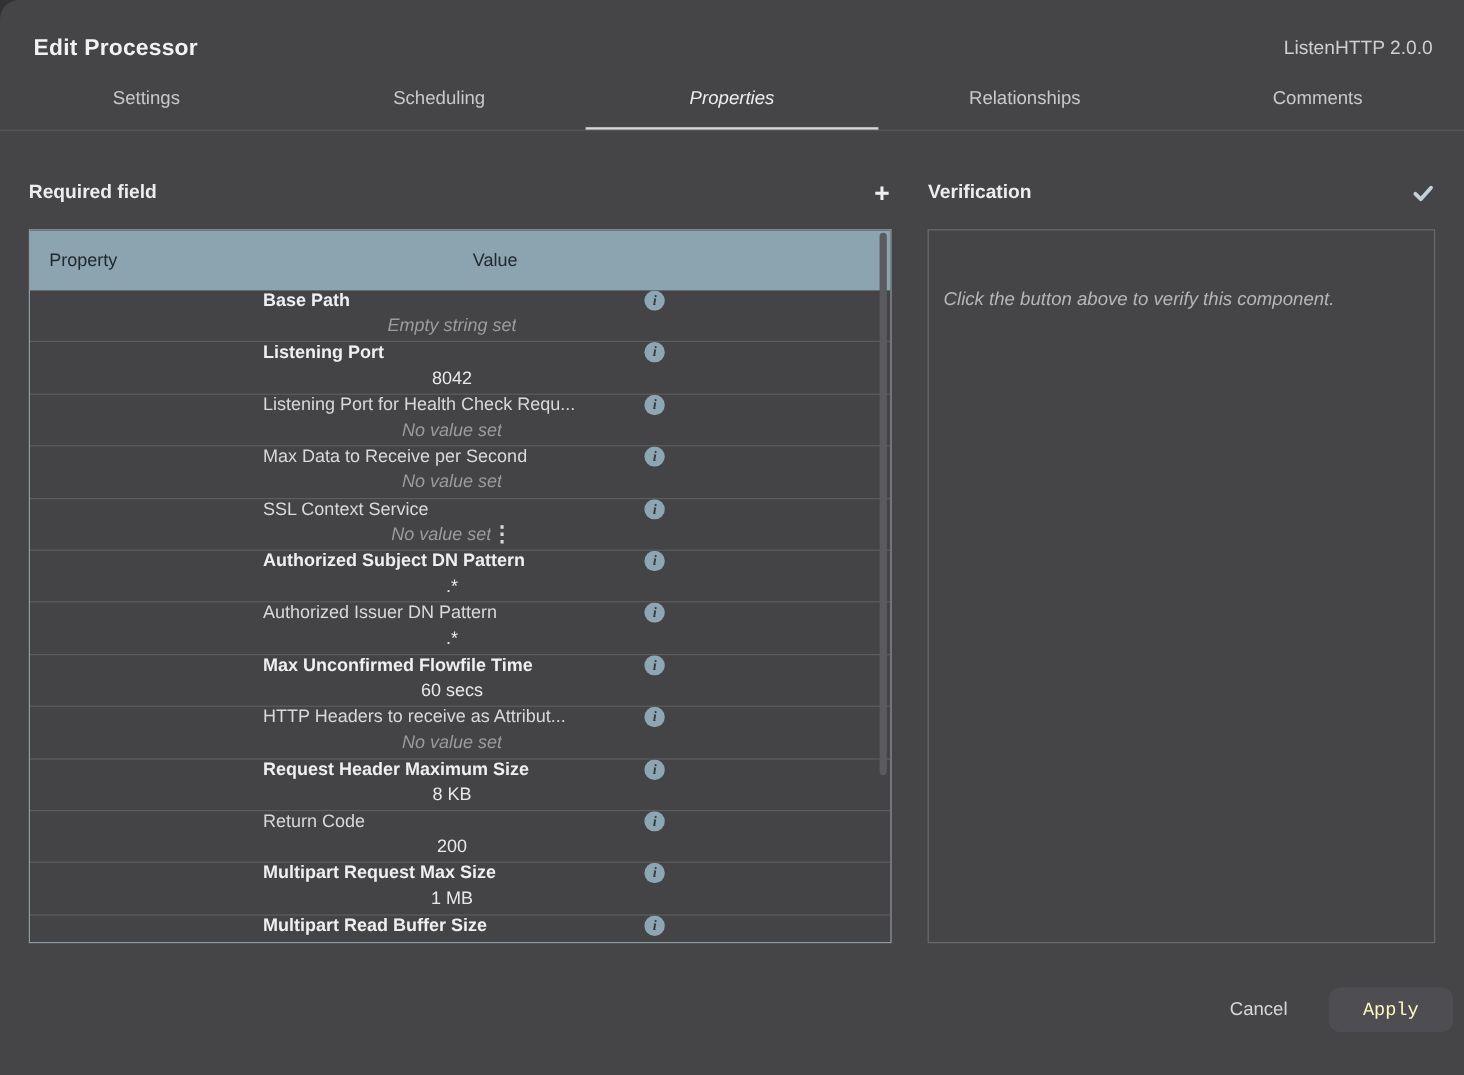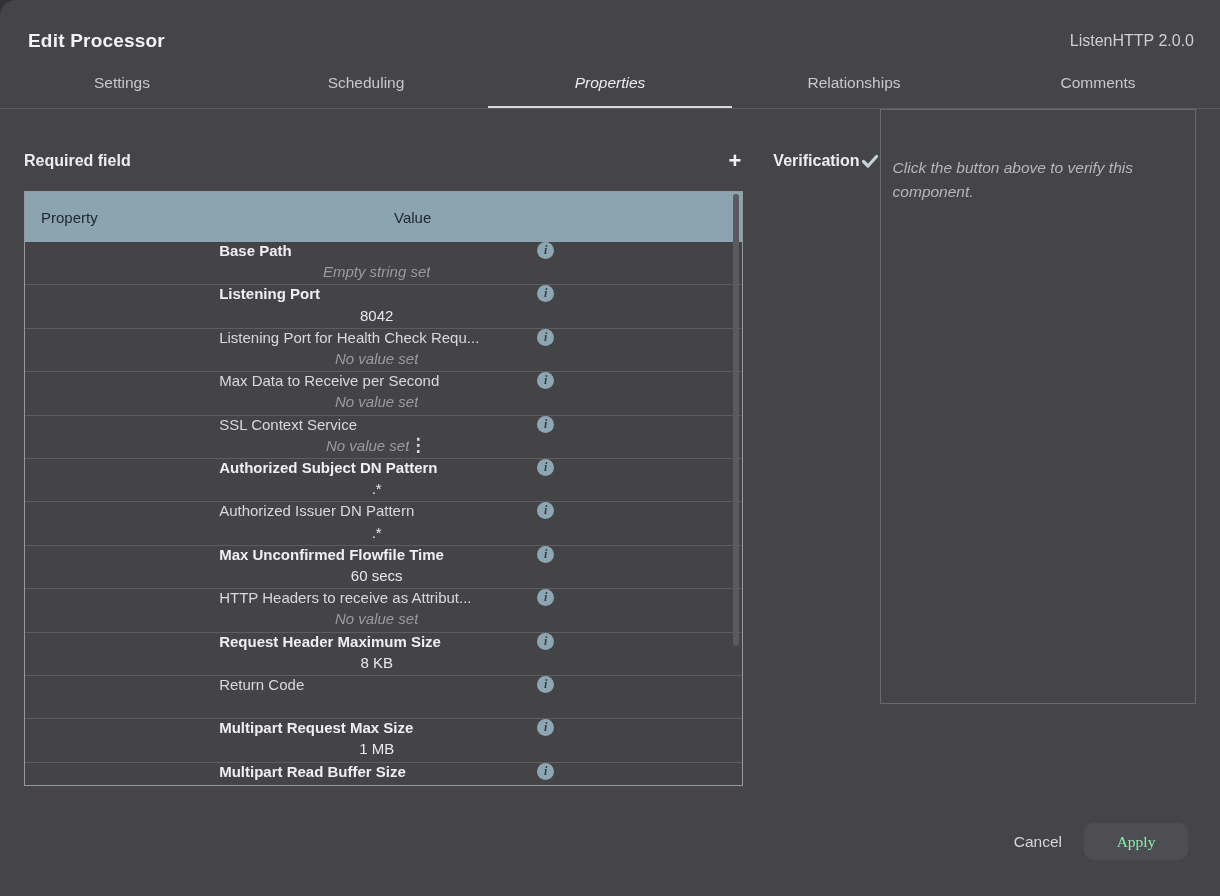--- a/index.html
+++ b/index.html
@@ -15,21 +15,21 @@
 
   
   .tab-bar { display:flex; border-bottom:1px solid #5a5a5d; }
   .tab { flex:1; text-align:center; padding:12px 0 14px 0; color:#c9c9cc; font-size:15.5px; cursor:pointer;
     border-bottom:2px solid transparent; }
   .tab.active { color:#ededf0; border-bottom-color:#d8d8da;font-style:italic; }
 
   
   .content { flex:1; display:flex; padding:0 24px; gap:30px; }
   .col-left { width:771px; display:flex; flex-direction:column; }
-  .col-right { width:453px; display:flex; }
+  .col-right { width:453px; display:flex; flex-direction:column; }
   .panel-head { display:flex; justify-content:space-between; align-items:center; height:30px; margin-top:37px; margin-bottom:15px; }
   .panel-head-title { color:#ededf0; font-size:16px; font-weight:600; }
   .plus-icon { color:#f0f0f2; font-size:22px; font-weight:700; line-height:20px; cursor:pointer; padding:0 2px; }
   .check-icon { cursor:pointer; display:inline-flex; }
 
   
   .prop-table { position:relative; height:595px; border:1px solid #8f9aa1; overflow:hidden; background:#444447; }
   .t-header { display:flex; height:50px; background:#8ca3b0; color:#20292f; font-size:15px; font-weight:500; align-items:center; }
   .t-row { display:flex; height:43.4px; align-items:center; border-bottom:1px solid #5d5d60;flex-direction:column; }
   .cell-prop { width:353px; padding:0 6px 0 12px; display:flex; align-items:center; justify-content:space-between; overflow:hidden; }
@@ -43,23 +43,23 @@
   .t-row.empty .value-text { color:#9b9b9e; font-style:italic; }
   .kebab { display:none; color:#d8d8da; font-size:18px; font-weight:700; line-height:16px; cursor:pointer; letter-spacing:0; }
   .t-row.has-menu .kebab { display:inline-block; }
   .scroll-thumb { position:absolute; top:2px; right:3px; width:6px; height:452px; border-radius:3px; background:#5a5a5f; }
 
   
   .verify-panel { height:595px; border:1px solid #6a6a6d; padding:14px 12px; }
   .verify-msg { color:#b6b6b9; font-size:15.5px; font-style:italic; line-height:1.55;margin-top:32px; }
 
   
-  .footer { height:101px; display:flex; align-items:center; justify-content:flex-end; padding:0 32px 8px 0; gap:12px; }
+  .footer { height:101px; display:flex; align-items:center; justify-content:flex-end; padding:0 9px 8px 0; gap:24px; }
   .btn-cancel { background:none; border:none; color:#d6d6d9; font-size:15.5px; font-family:inherit; cursor:pointer; padding:8px 10px; }
-  .btn-apply { background:#4e4e52; border:none; color:#86efac; font-size:15.5px; font-family:Liberation Serif, serif;
+  .btn-apply { background:#4e4e52; border:none; color:#fef9c3; font-size:15.5px; font-family:Liberation Mono, monospace;
     border-radius:10px; width:104px; height:37px; cursor:default; }
 </style>
 </head>
 <body>
 
 <div class="dialog">
 
   <div class="dlg-header">
     <div class="dlg-title">Edit Processor</div>
     <div class="dlg-type">ListenHTTP 2.0.0</div>
@@ -194,20 +194,24 @@
     </div>
     <div class="cell-value">
       <span class="value-text">8 KB</span>
 
     </div>
   </div>
             <div class="t-row">
     <div class="cell-prop">
       <span class="prop-name">Return Code</span>
       <span class="info-icon">i</span>
+    </div>
+    <div class="cell-value">
+      <span class="value-text">200</span>
+
     </div>
   </div>
             <div class="t-row bold">
     <div class="cell-prop">
       <span class="prop-name">Multipart Request Max Size</span>
       <span class="info-icon">i</span>
     </div>
     <div class="cell-value">
       <span class="value-text">1 MB</span>
 

